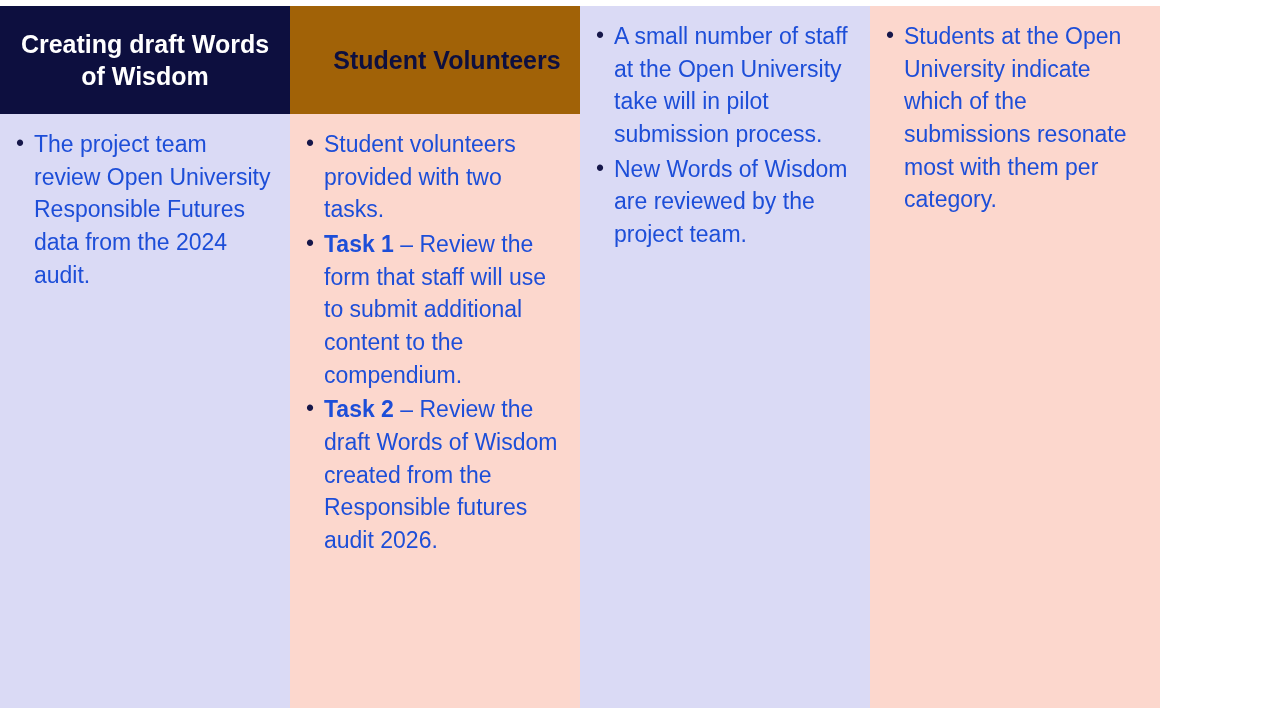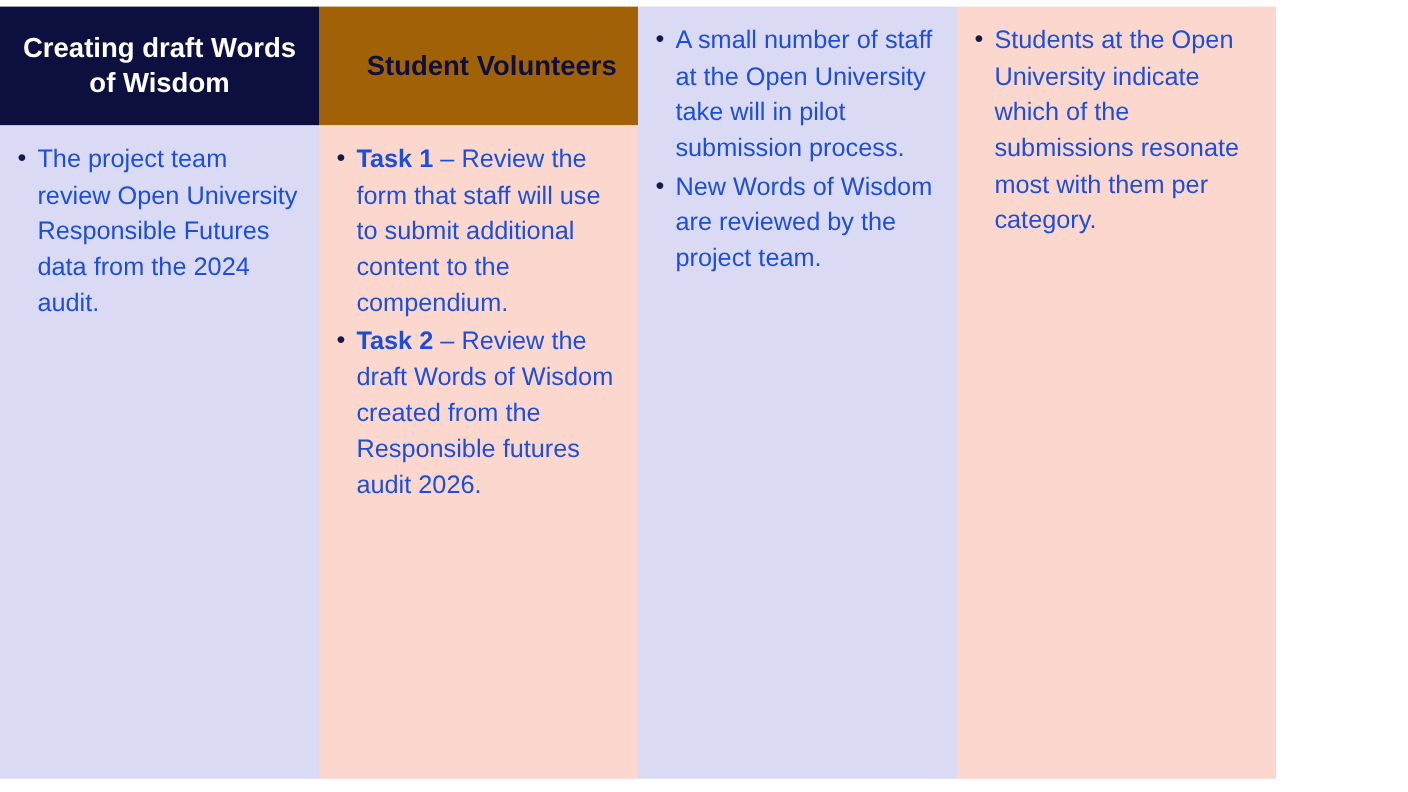--- a/index.html
+++ b/index.html
@@ -94,20 +94,21 @@
       <ul class="bullets">
         <li><span>The project team review Open University Responsible Futures data from the 2024 audit.</span></li>
       </ul>
     </div>
   </div>
 
   <div class="column">
     <div class="col-header coral">Student Volunteers</div>
     <div class="col-body peach">
       <ul class="bullets">
+        <li><span>Student volunteers provided with two tasks.</span></li>
         <li><span class="lead">Task 1</span><span> – Review the form that staff will use to submit additional content to the compendium.</span></li>
         <li><span class="lead">Task 2</span><span> – Review the draft Words of Wisdom created from the Responsible futures audit 2026.</span></li>
       </ul>
     </div>
   </div>
 
   <div class="column">
     <div class="col-body lilac">
       <ul class="bullets">
         <li><span>A small number of staff at the Open University take will in pilot submission process.</span></li>

